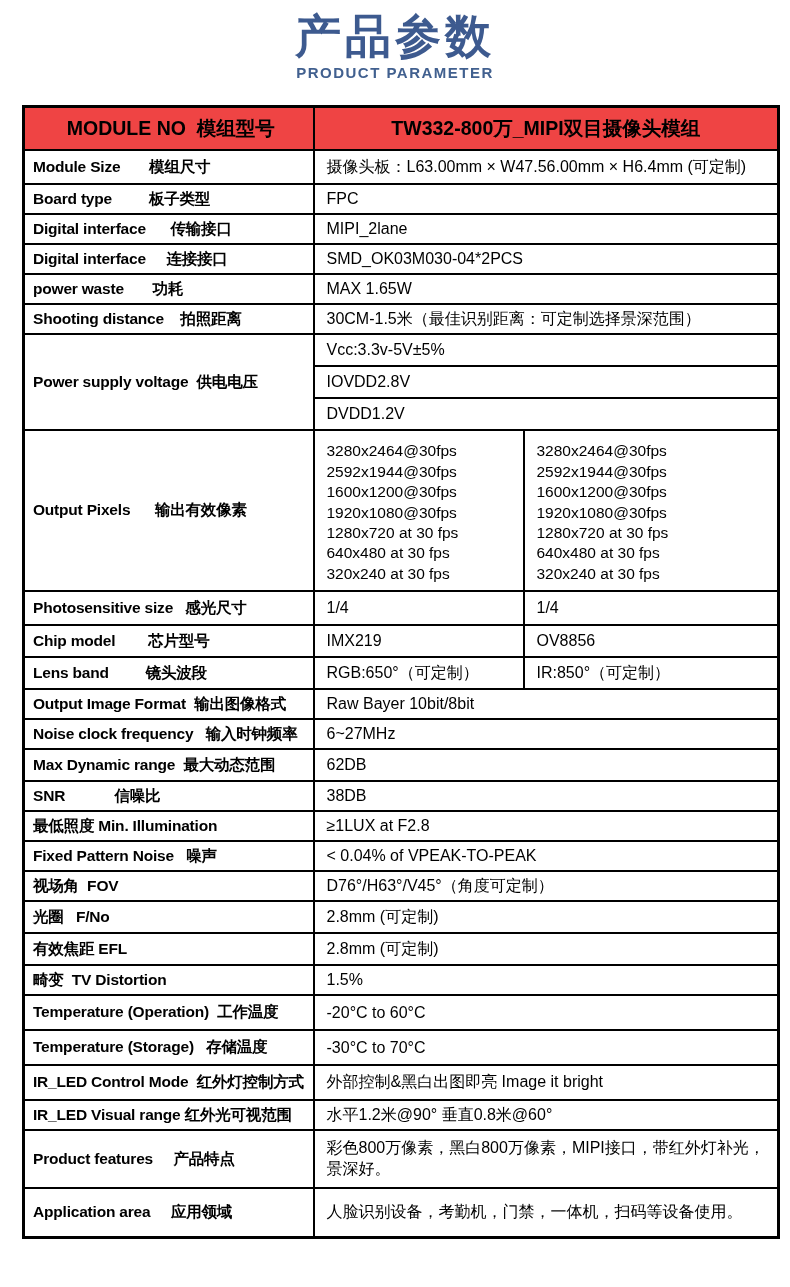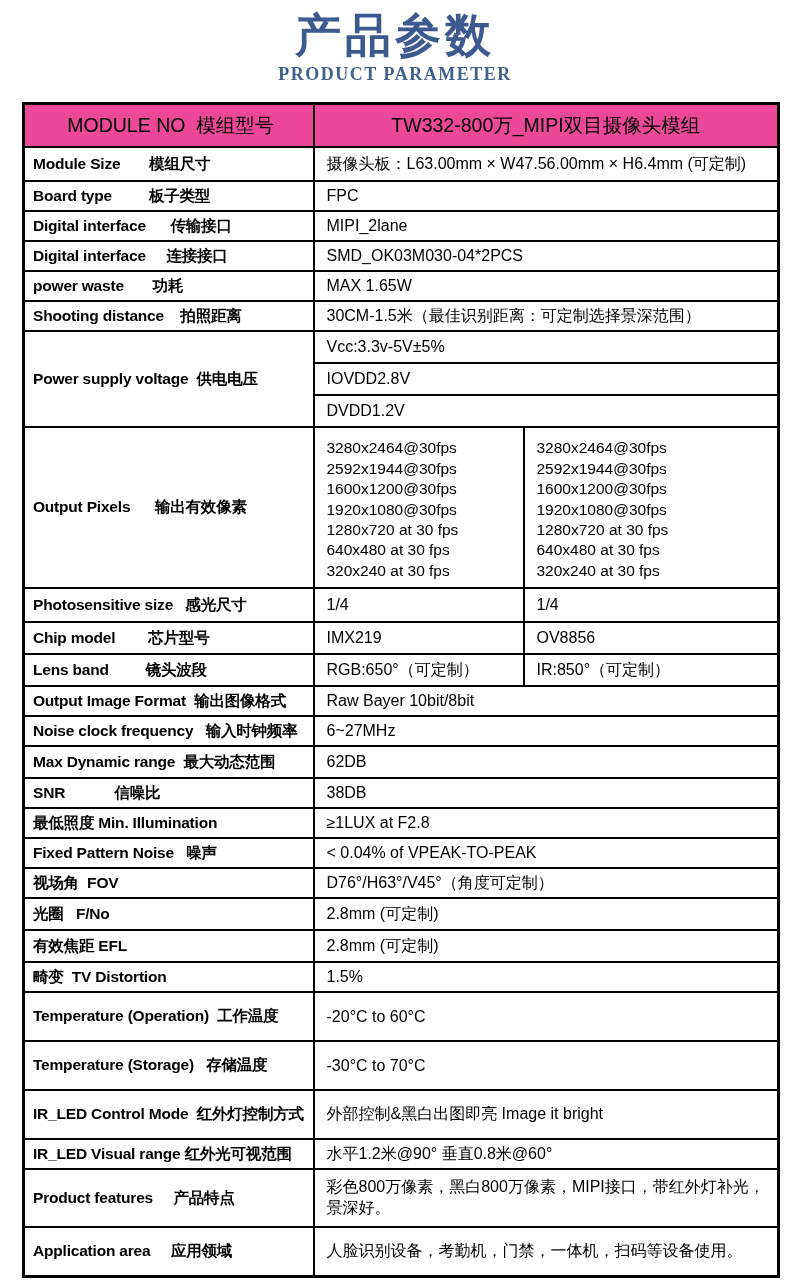--- a/index.html
+++ b/index.html
@@ -4,35 +4,35 @@
 <style>
   * { box-sizing: border-box; }
   html, body { margin: 0; padding: 0; }
   body {
     width: 790px;
     min-height: 1287px;
     background: #ffffff;
     color: #000000;
     font-family: "Liberation Sans", "DejaVu Sans", sans-serif;
   }
-  .page-header { text-align: center; padding-top: 10px; font-family: Liberation Serif, serif; }
+  .page-header { text-align: center; padding-top: 10px; }
   .title {
     color: #3d5a8f;
     font-size: 46px;
     font-weight: bold;
     letter-spacing: 4px;
     line-height: 1.15;
   }
   .subtitle {
     color: #41608f;
-    font-size: 18px;
+    font-size: 15px;
     font-weight: 600;
     letter-spacing: 1.5px;
     margin-top: 1px;
-    margin-bottom: 17px;
+    margin-bottom: 24px;
   }
   table.spec {
     border-collapse: collapse;
     table-layout: fixed;
     margin-left: 22px;
     width: 755px;
     border: 3px solid #000;
   }
   td {
     border: 2px solid #000;
@@ -43,32 +43,32 @@
   }
   td.lbl {
     font-weight: bold;
     font-size: 15.5px;
     letter-spacing: -0.2px;
     white-space: pre-wrap;
     padding: 2px 4px 2px 8px;
   }
   td.center { }
   tr.hdr td {
-    background: #ec4899;
-    font-weight: normal;
+    background: #ef4444;
+    font-weight: bold;
     font-size: 19.5px;
     text-align: center;
     letter-spacing: 0px;
   }
   td.val { padding-left: 12px; }
   td.px { vertical-align: middle; padding-top: 10px; padding-bottom: 6px; }
   td.px div { line-height: 20.4px; font-size: 15.5px; }
   
   .r30 { height: 30px; } .r32 { height: 32px; } .r34 { height: 34px; }
-  .r35 { height: 49px; } .r38 { height: 30px; } .r44 { height: 44px; }
+  .r35 { height: 35px; } .r38 { height: 30px; } .r44 { height: 44px; }
   .r49 { height: 49px; } .r58 { height: 58px; } .r156 { height: 156px; }
 </style>
 </head>
 <body>
 
 <div class="page-header">
   <div class="title">产品参数</div>
   <div class="subtitle">PRODUCT PARAMETER</div>
 </div>
 

